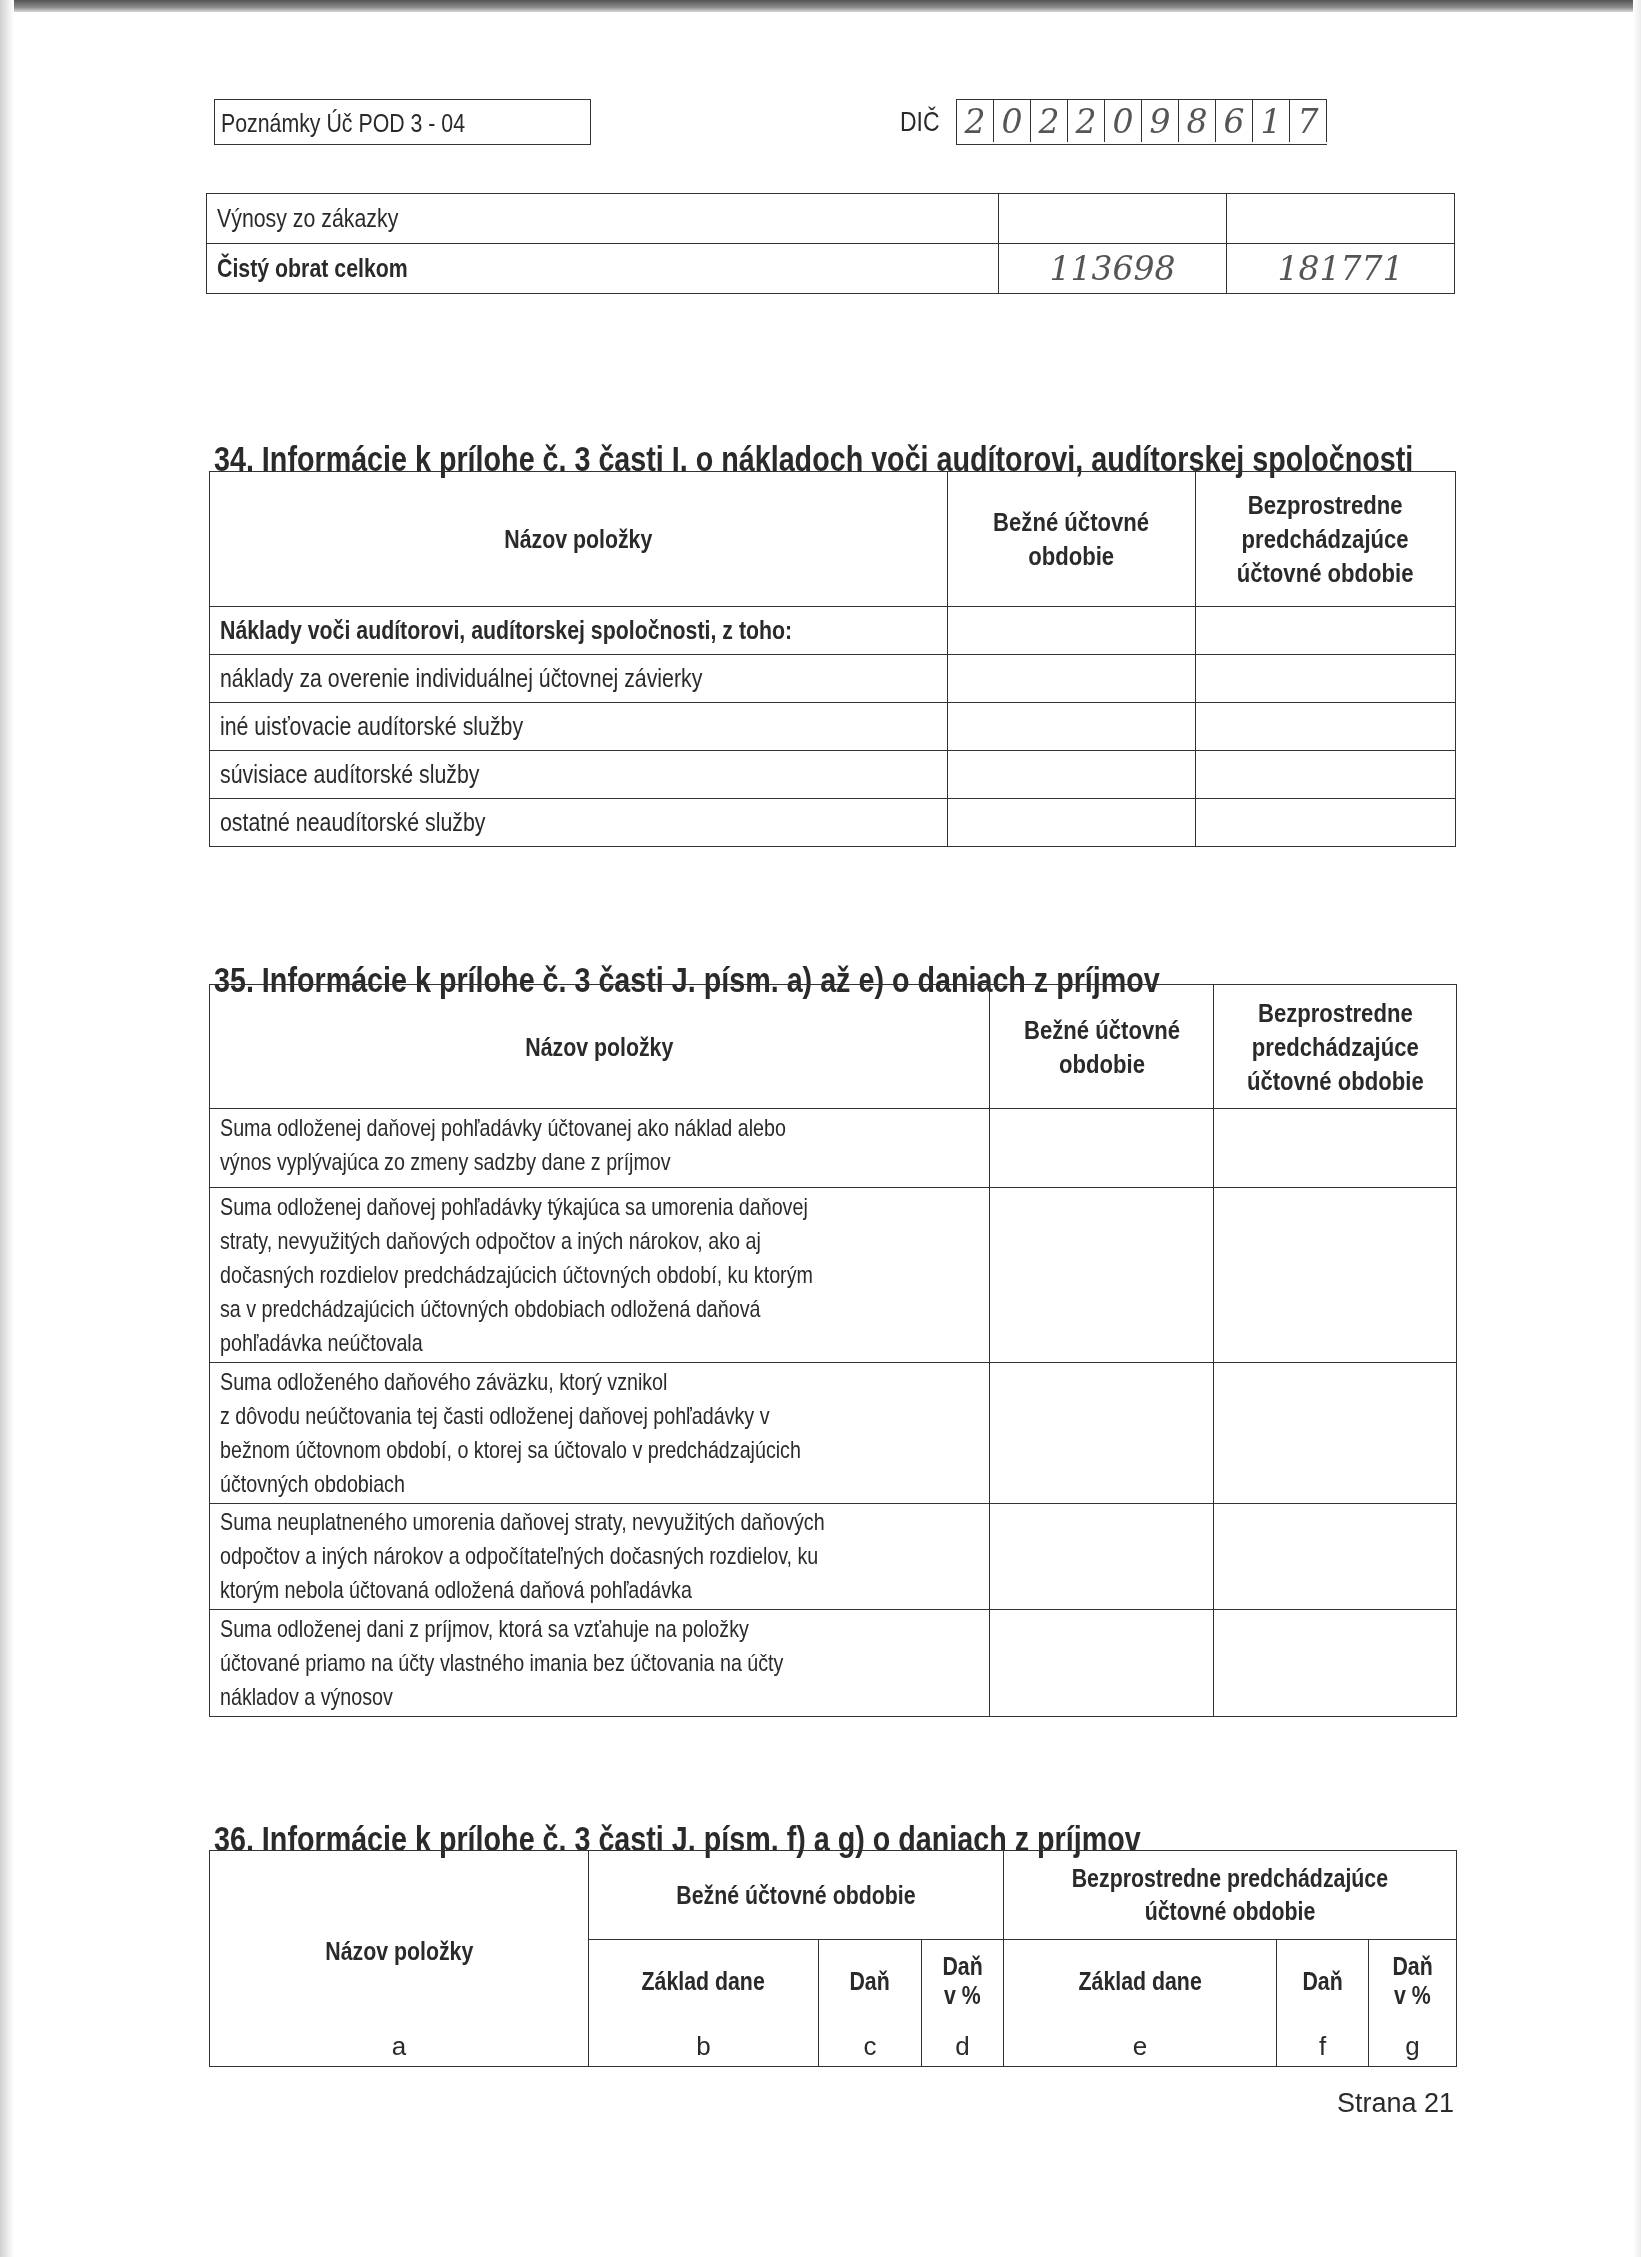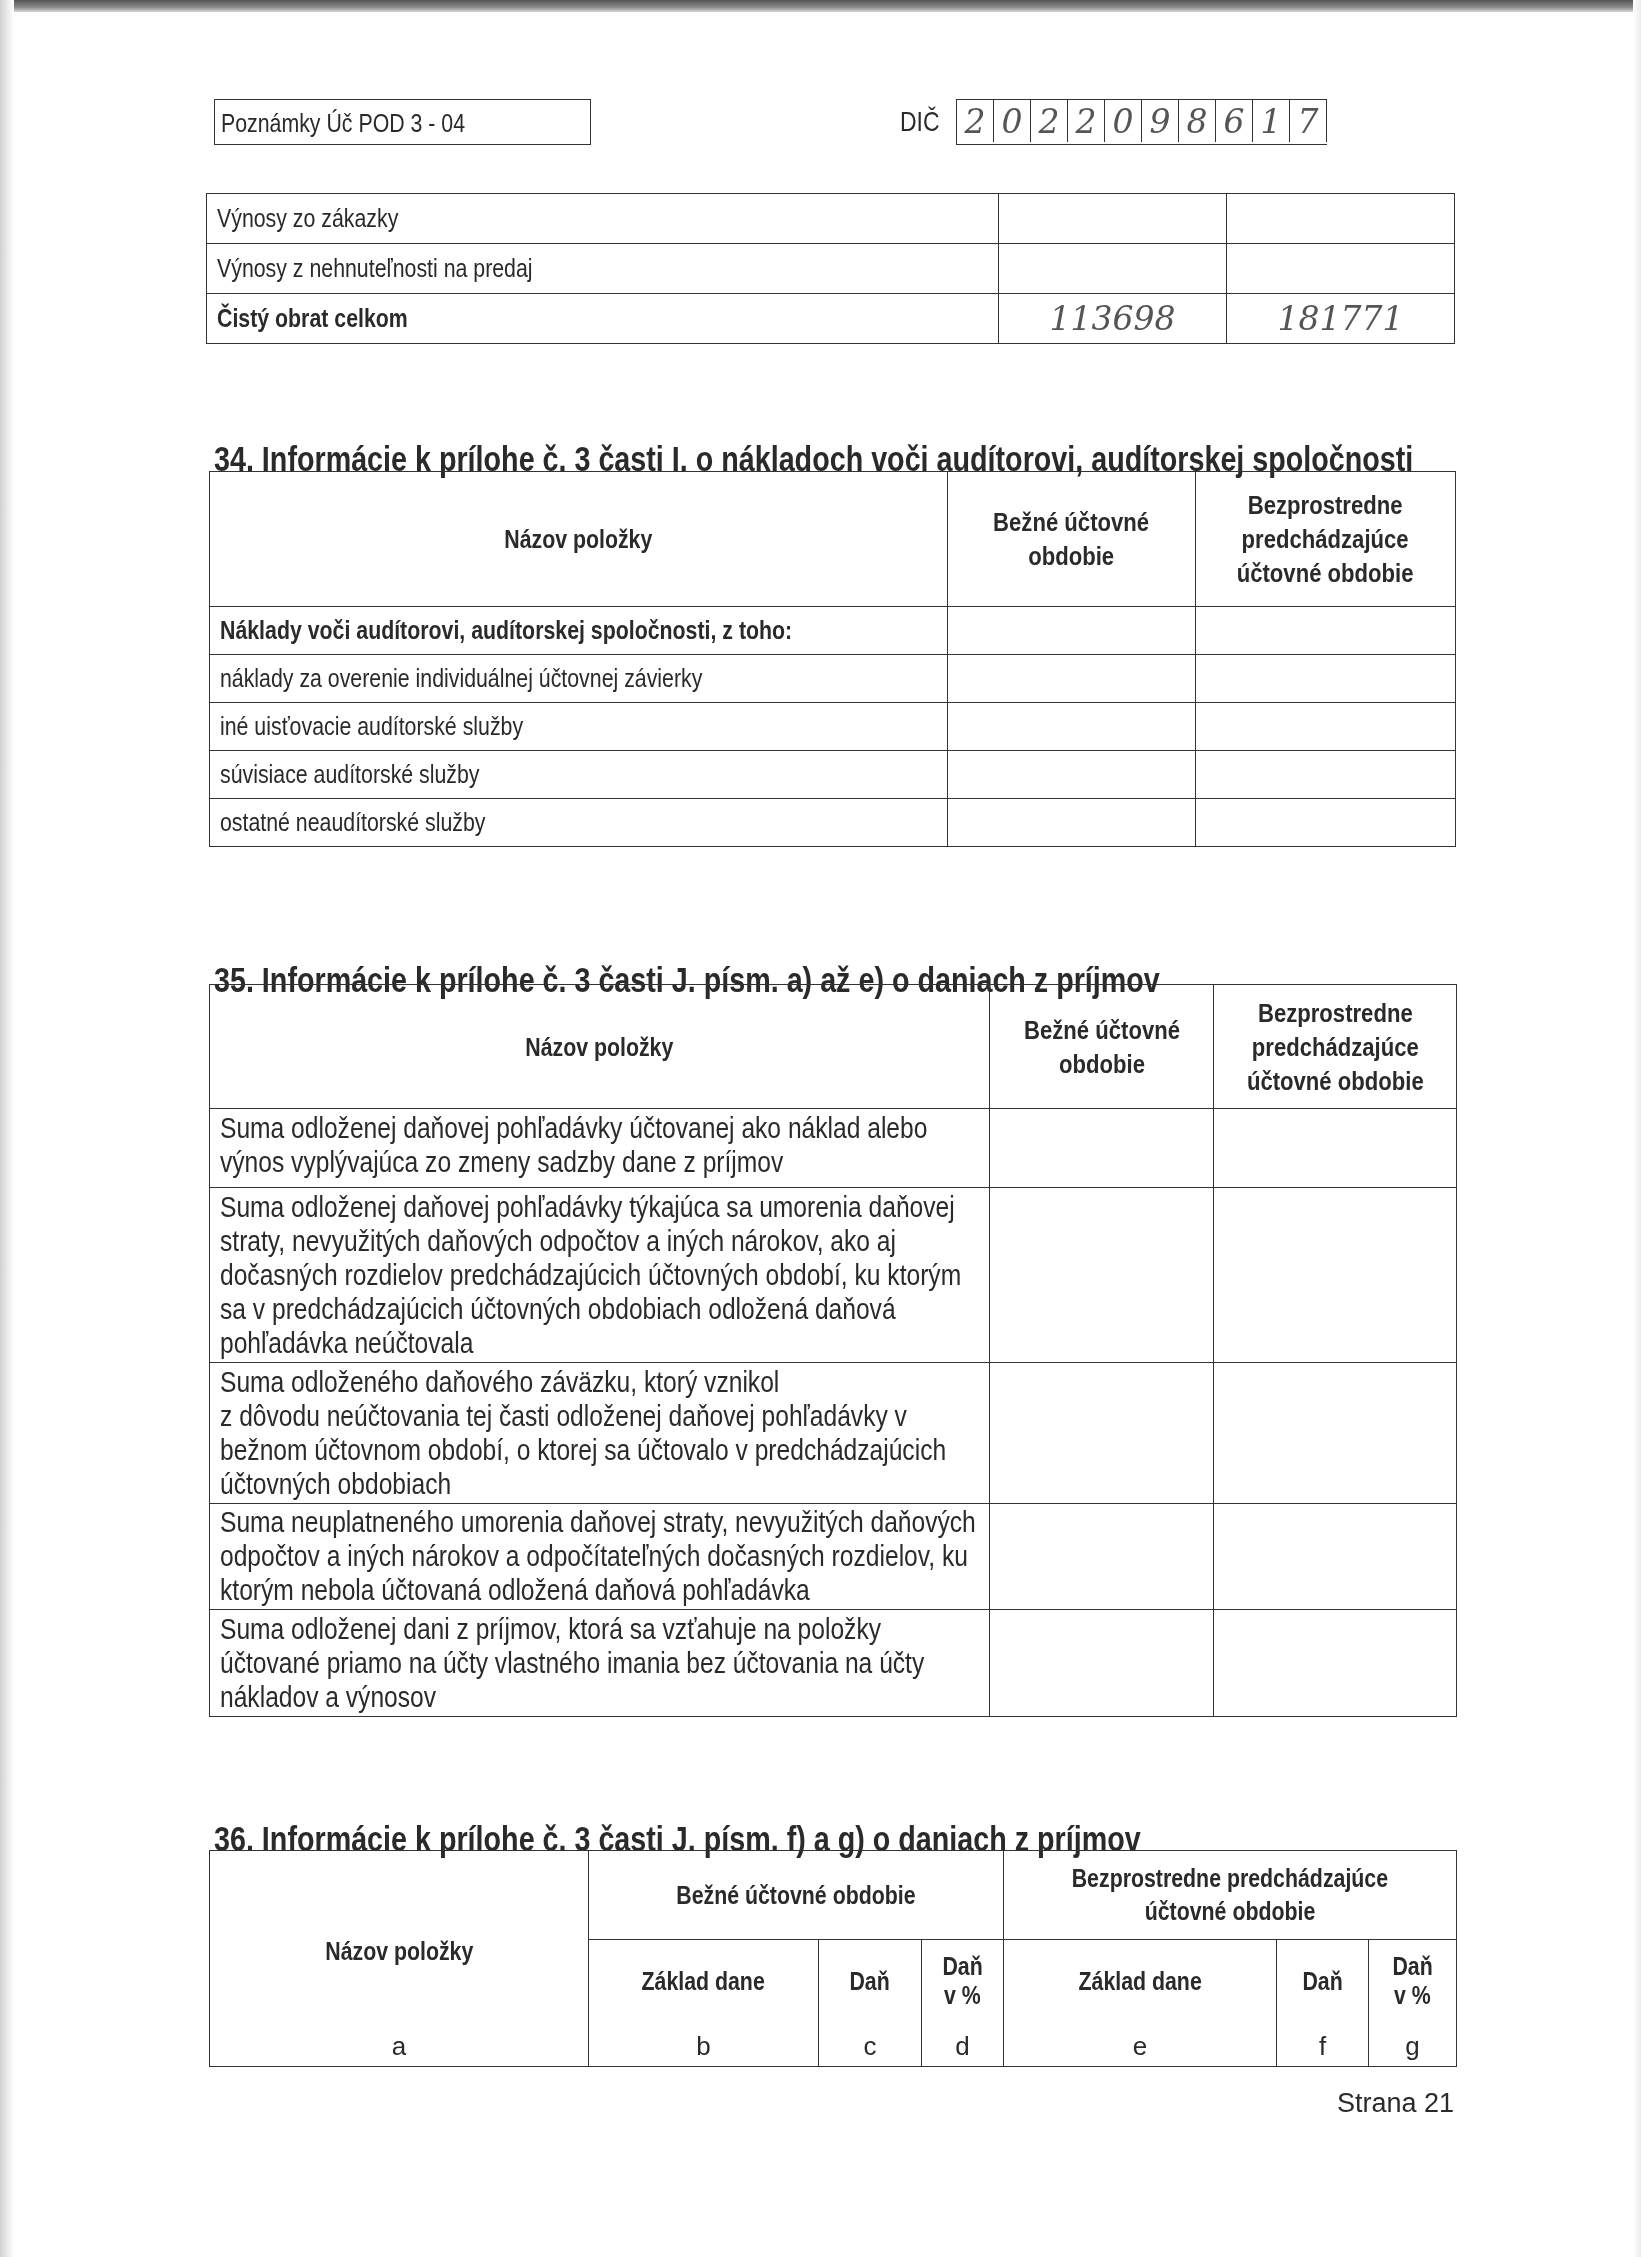--- a/index.html
+++ b/index.html
@@ -59,21 +59,21 @@
   }
 
   
   #t-audit { left: 209px; top: 471px; width: 1246px; }
   #t-audit th { font-size: 26px; height: 135px; text-align: center; line-height: 34px; }
   #t-audit td { font-size: 26px; height: 48px; }
 
   
   #t-tax { left: 209px; top: 984px; width: 1247px; }
   #t-tax th { font-size: 26px; height: 124px; text-align: center; line-height: 34px; }
-  #t-tax td { font-size: 30px; line-height: 34px; padding-top: 1.9px; padding-bottom: 1.9px; vertical-align: top; }
+  #t-tax td { font-size: 24px; line-height: 34px; padding-top: 1.9px; padding-bottom: 1.9px; vertical-align: top; }
 
   
   #t-tax2 { left: 209px; top: 1850px; width: 1247px; }
   #t-tax2 th { font-size: 26px; text-align: center; line-height: 33px; padding: 0 3.9px; }
   #t-tax2 td.letter { font-size: 26px; text-align: center; height: 44px; vertical-align: bottom; padding-bottom: 3.9px; border-top: none; }
 
   .page-num { position: absolute; left: 1337px; top: 2088px; font-size: 27px; }
 </style>
 </head>
 <body>
@@ -105,25 +105,20 @@
       <col style="width:228px">
       <col style="width:228px">
     </colgroup>
   <tbody>
       <tr>
     <td><span class="condensed">Výnosy zo zákazky</span></td>
     <td class="val"></td>
     <td class="val"></td>
   </tr>
   <tr>
-    <td><span class="condensed">Výnosy z nehnuteľnosti na predaj</span></td>
-    <td class="val"></td>
-    <td class="val"></td>
-  </tr>
-  <tr>
     <td style="font-weight:bold"><span class="condensed">Čistý obrat celkom</span></td>
     <td class="val">113698</td>
     <td class="val">181771</td>
   </tr>
 </tbody>
   </table>
 
 <div class="section-title" style="top:439px">
   <span class="condensed">34.  Informácie k prílohe č. 3 časti I. o nákladoch voči audítorovi, audítorskej spoločnosti</span>
 </div>

